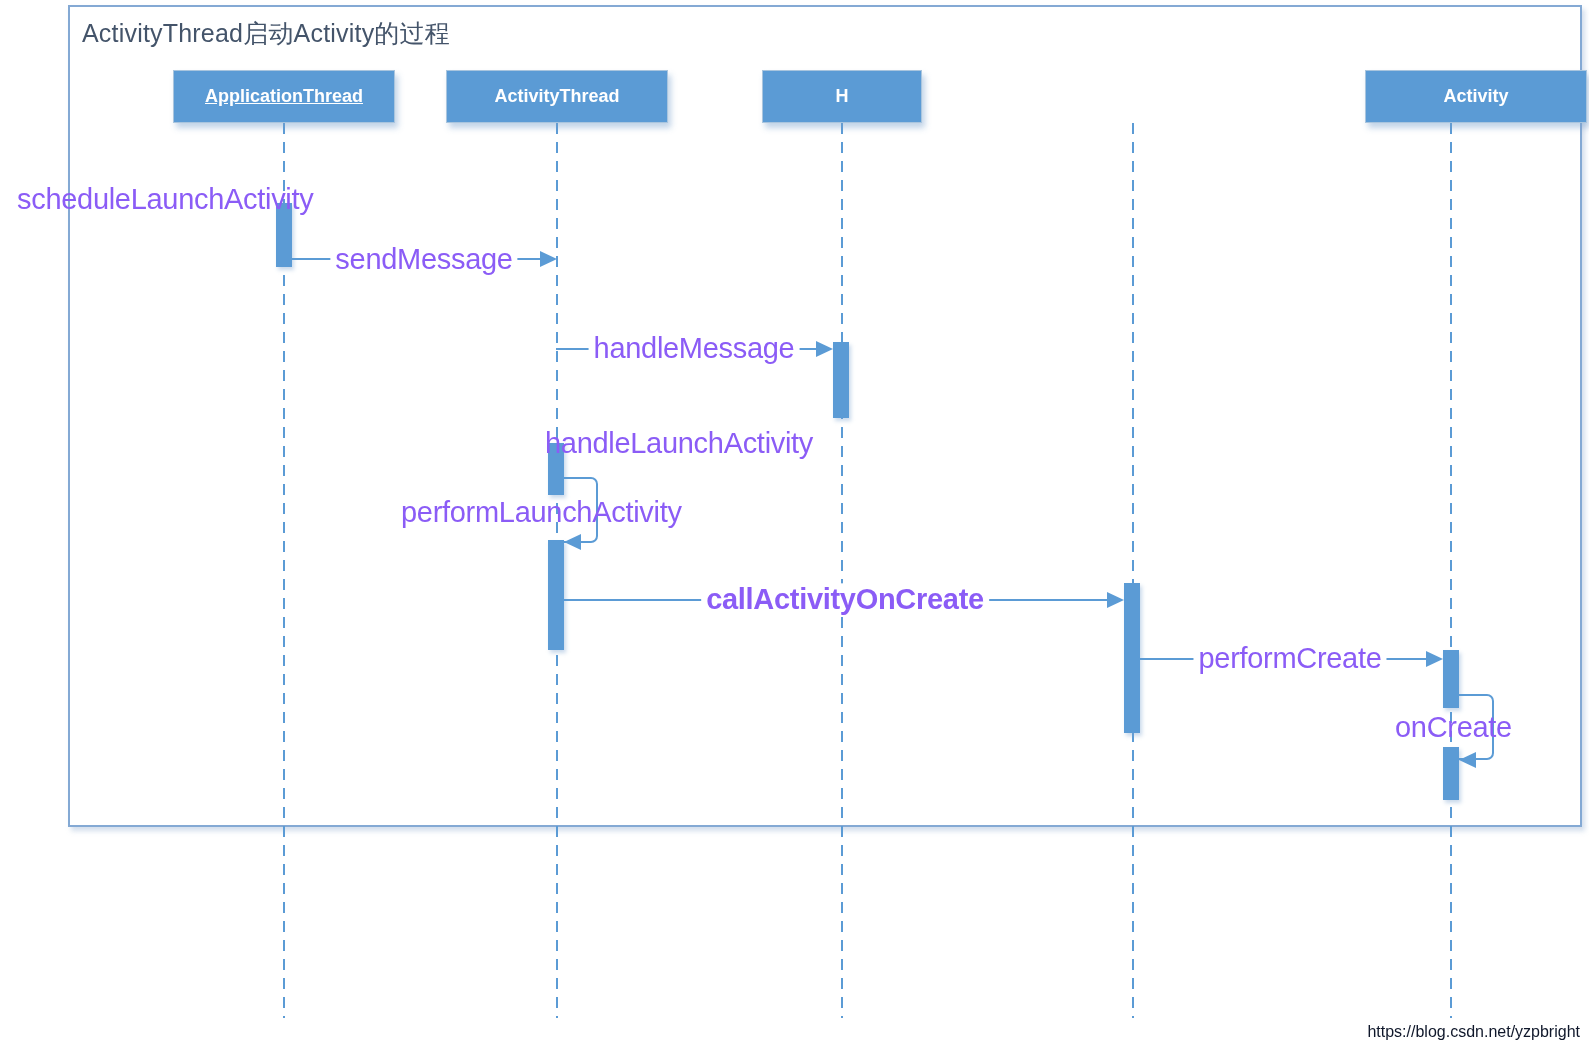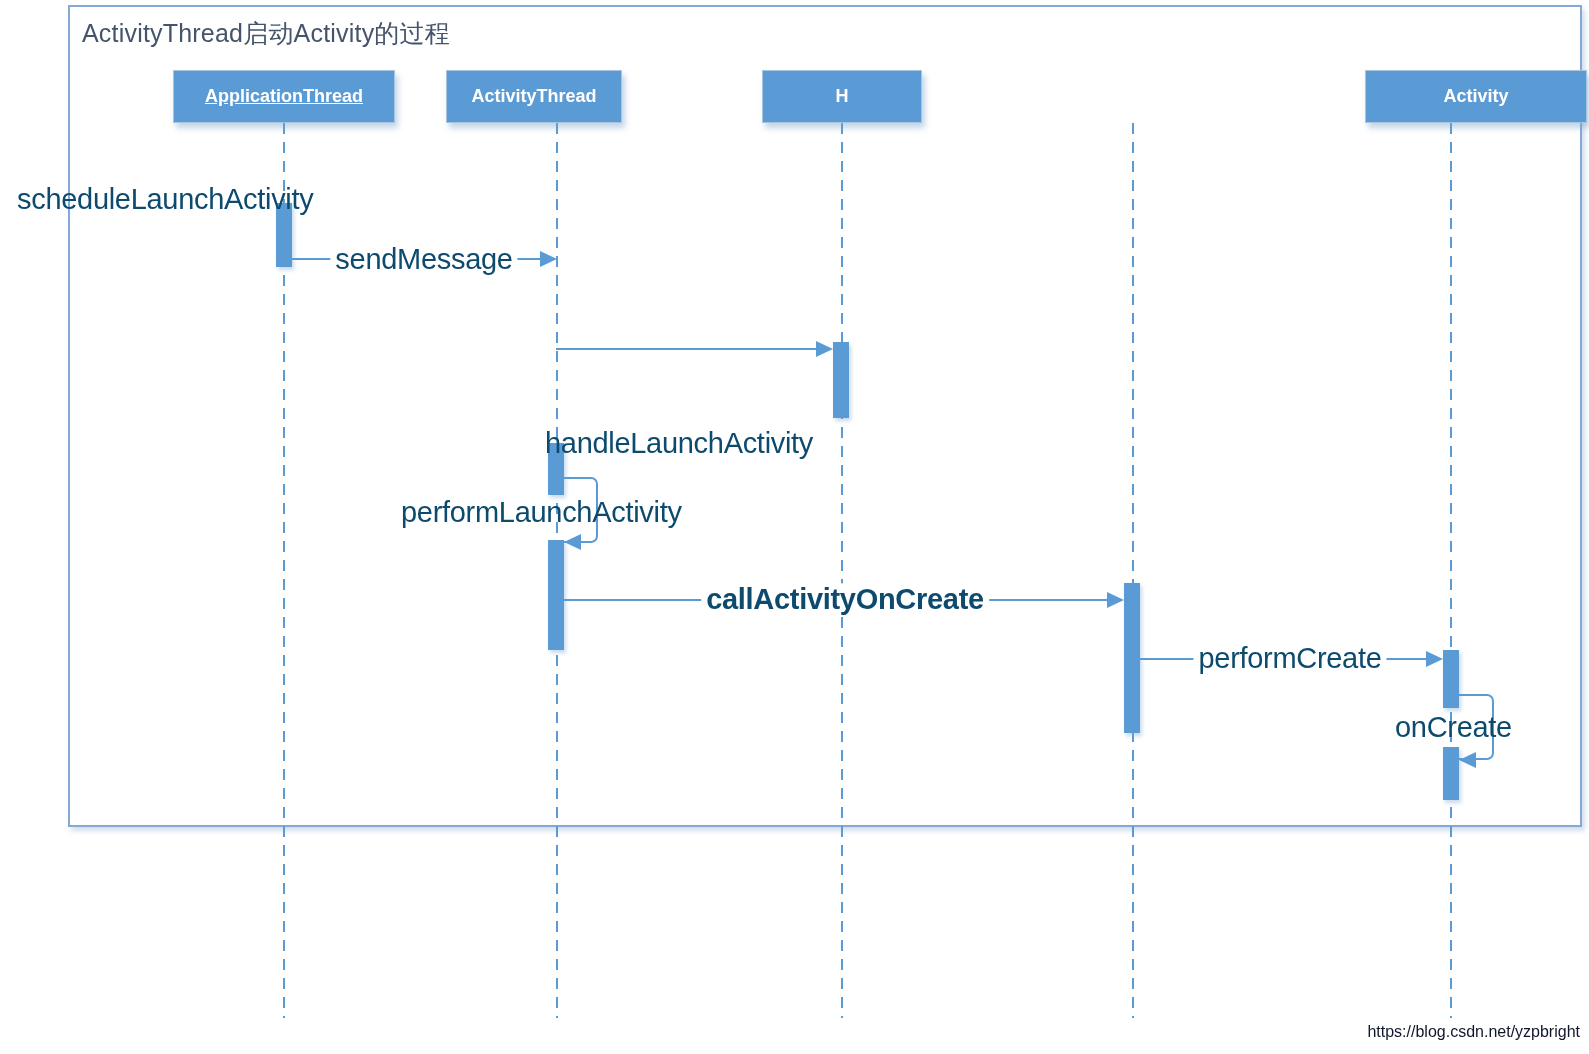--- a/index.html
+++ b/index.html
@@ -39,21 +39,21 @@
   .arr-l{
     position:absolute;width:0;height:0;
     border-top:8px solid transparent;border-bottom:8px solid transparent;
     border-right:17px solid #5b9bd5;
   }
   .bracket{
     position:absolute;border:2px solid #5b9bd5;border-left:none;
     border-radius:0 7px 7px 0;box-sizing:border-box;
   }
   .mlabel{
-    position:absolute;color:#0c4a6e;font-size:29px;line-height:1.15;
+    position:absolute;color:#8b5cf6;font-size:29px;line-height:1.15;
     background:#ffffff;padding:0 5px;white-space:nowrap;letter-spacing:-0.3px;
   }
   .center{transform:translate(-50%,-50%);}
   .vcenter{transform:translateY(-50%);}
   .watermark{
     position:absolute;right:9px;top:1023px;font-size:16px;color:#0f172a;white-space:nowrap;
   }
 </style>
 </head>
 <body>
@@ -65,21 +65,21 @@
 
   <div class="lifeline" style="left:283px;"></div>
   <div class="lifeline" style="left:556px;"></div>
   <div class="lifeline" style="left:841px;"></div>
   <div class="lifeline" style="left:1132px;"></div>
   <div class="lifeline" style="left:1450px;"></div>
 
   <div class="actor" style="left:173px;width:222px;text-decoration:underline;">
     <span>ApplicationThread</span>
   </div>
-  <div class="actor" style="left:446px;width:176px;">
+  <div class="actor" style="left:446px;width:222px;">
     <span>ActivityThread</span>
   </div>
   <div class="actor" style="left:762px;width:160px;">
     <span>H</span>
   </div>
   <div class="actor" style="left:1340px;width:222px;margin-left:25px;">
     <span>Activity</span>
   </div>
 
   <div class="bar" style="left:276px;top:203px;height:64px;"></div>
@@ -91,20 +91,21 @@
   <div class="bar" style="left:1443px;top:747px;height:53px;"></div>
 
   <span class="mlabel vcenter" style="left:12px;top:200px;background:transparent;">scheduleLaunchActivity</span>
 
   <div class="hline" style="left:291px;top:258px;width:250px;"></div>
   <div class="arr-r" style="left:540px;top:251px;"></div>
   <span class="mlabel center" style="left:424px;top:260px;">sendMessage</span>
 
   <div class="hline" style="left:556px;top:348px;width:261px;"></div>
   <div class="arr-r" style="left:816px;top:341px;"></div>
+  <span class="mlabel center" style="left:694px;top:349px;">handleMessage</span>
 
   <span class="mlabel vcenter" style="left:540px;top:444px;background:transparent;">handleLaunchActivity</span>
 
   <div class="bracket" style="left:564px;top:477px;width:34px;height:66px;border-left:none;border-bottom:2px solid #5b9bd5;"></div>
   <div class="arr-l" style="left:564px;top:534px;"></div>
   <span class="mlabel vcenter" style="left:396px;top:513px;background:transparent;">performLaunchActivity</span>
 
   <div class="hline" style="left:564px;top:599px;width:543px;"></div>
   <div class="arr-r" style="left:1107px;top:592px;"></div>
   <span class="mlabel center" style="left:845px;top:600px;font-weight:bold;">callActivityOnCreate</span>

